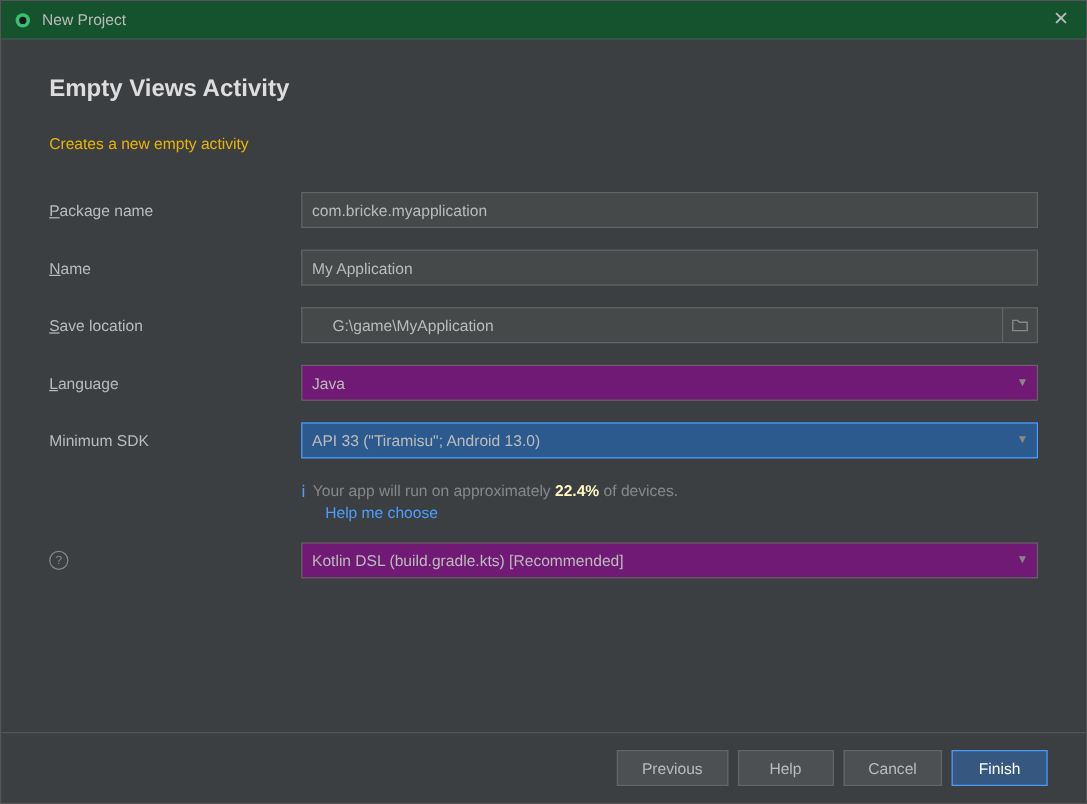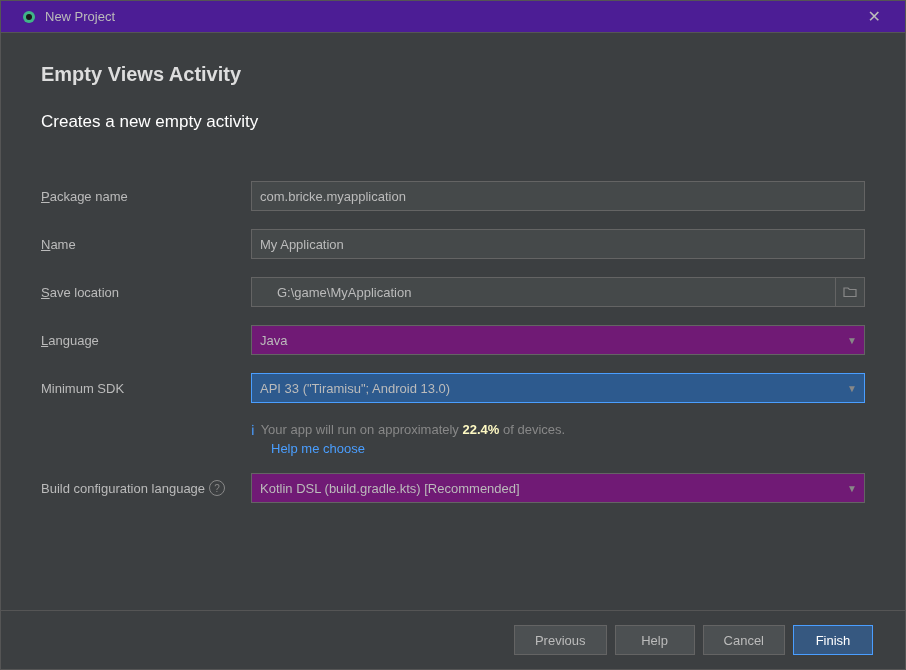--- a/index.html
+++ b/index.html
@@ -17,26 +17,26 @@
     .dialog {
       width: 906px;
       height: 670px;
       background: #3c3f41;
       border: 1px solid #555555;
       display: flex;
       flex-direction: column;
       position: relative;
     }
     .titlebar {
-      background: #4c1d95;
+      background: #14532d;
       border-bottom: 1px solid #555555;
       height: 32px;
       display: flex;
       align-items: center;
-      padding: 0 20px;
+      padding: 0 10px;
       justify-content: space-between;
       flex-shrink: 0;
     }
     .titlebar-left {
       display: flex;
       align-items: center;
       gap: 8px;
     }
     .titlebar-icon {
       width: 16px;
@@ -68,23 +68,23 @@
       padding: 30px 40px 20px 40px;
       overflow-y: auto;
     }
     .activity-title {
       font-size: 20px;
       font-weight: bold;
       color: #dddddd;
       margin-bottom: 26px;
     }
     .activity-desc {
-      font-size: 17px;
-      color: #ffffff;
-      margin-bottom: 48px;
+      font-size: 13px;
+      color: #eab308;
+      margin-bottom: 32px;
     }
     .form-row {
       display: flex;
       align-items: center;
       margin-bottom: 16px;
       min-height: 32px;
     }
     .form-label {
       width: 210px;
       flex-shrink: 0;
@@ -337,21 +337,20 @@
         <span class="info-icon">ℹ</span>
         <span class="info-text">
           Your app will run on approximately <strong>22.4%</strong> of devices.
         </span>
       </div>
       <a class="help-link">Help me choose</a>
     </div>
 
     <div class="form-row">
       <div class="label-with-help">
-        <span><span class="underline">B</span>uild configuration language</span>
         <span class="help-btn">?</span>
       </div>
       <div class="select-wrap">
         <select class="form-select">
           <option>Kotlin DSL (build.gradle.kts) [Recommended]</option>
           <option>Groovy DSL (build.gradle)</option>
         </select>
         <span class="select-arrow">▼</span>
       </div>
     </div>

